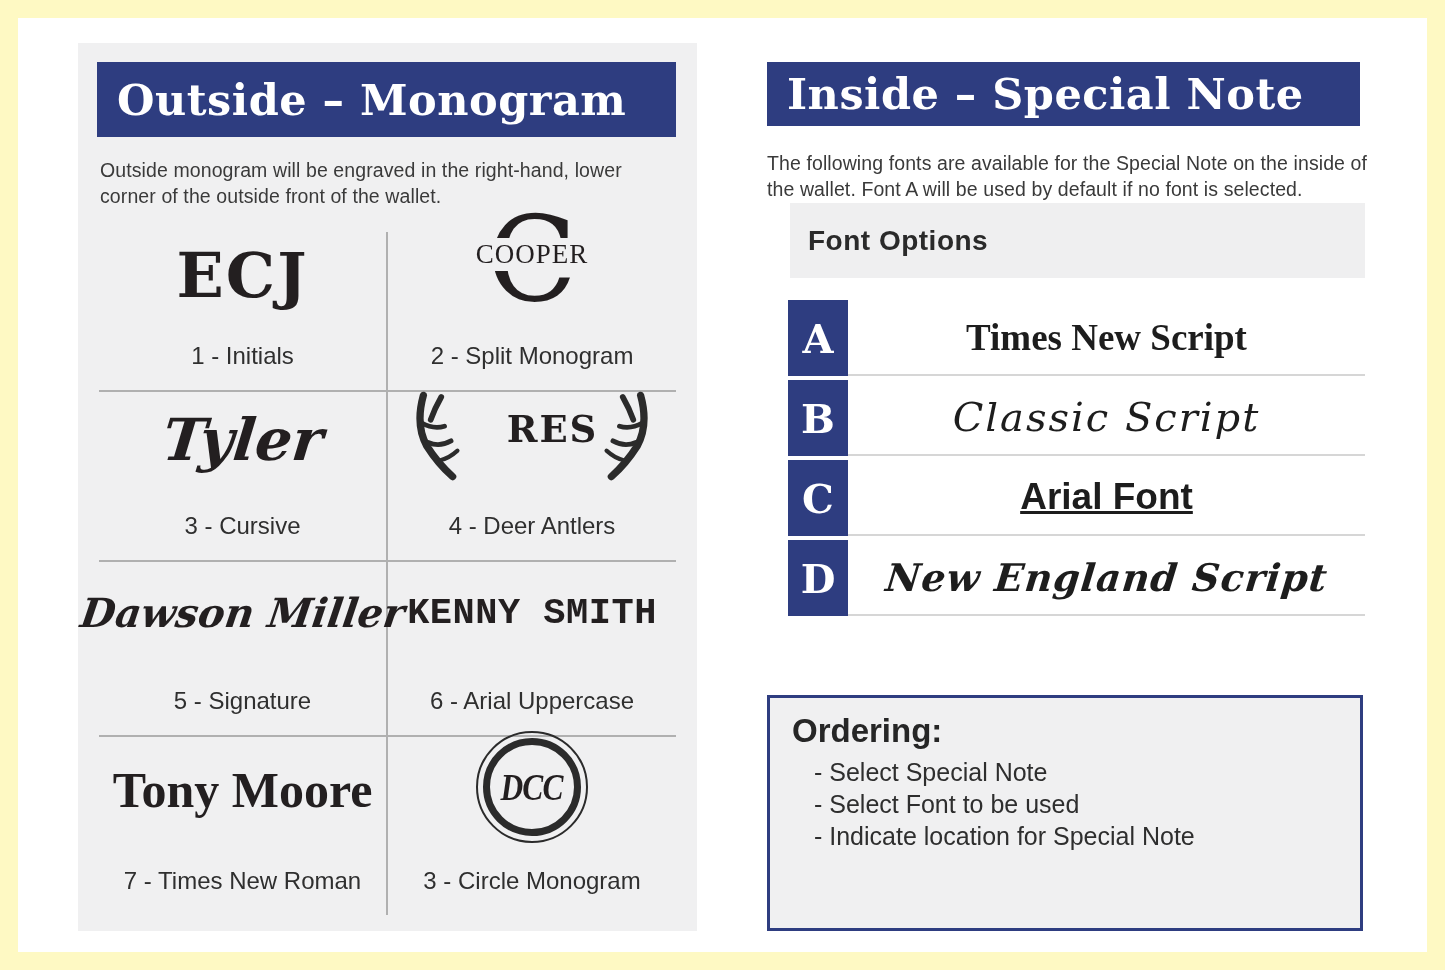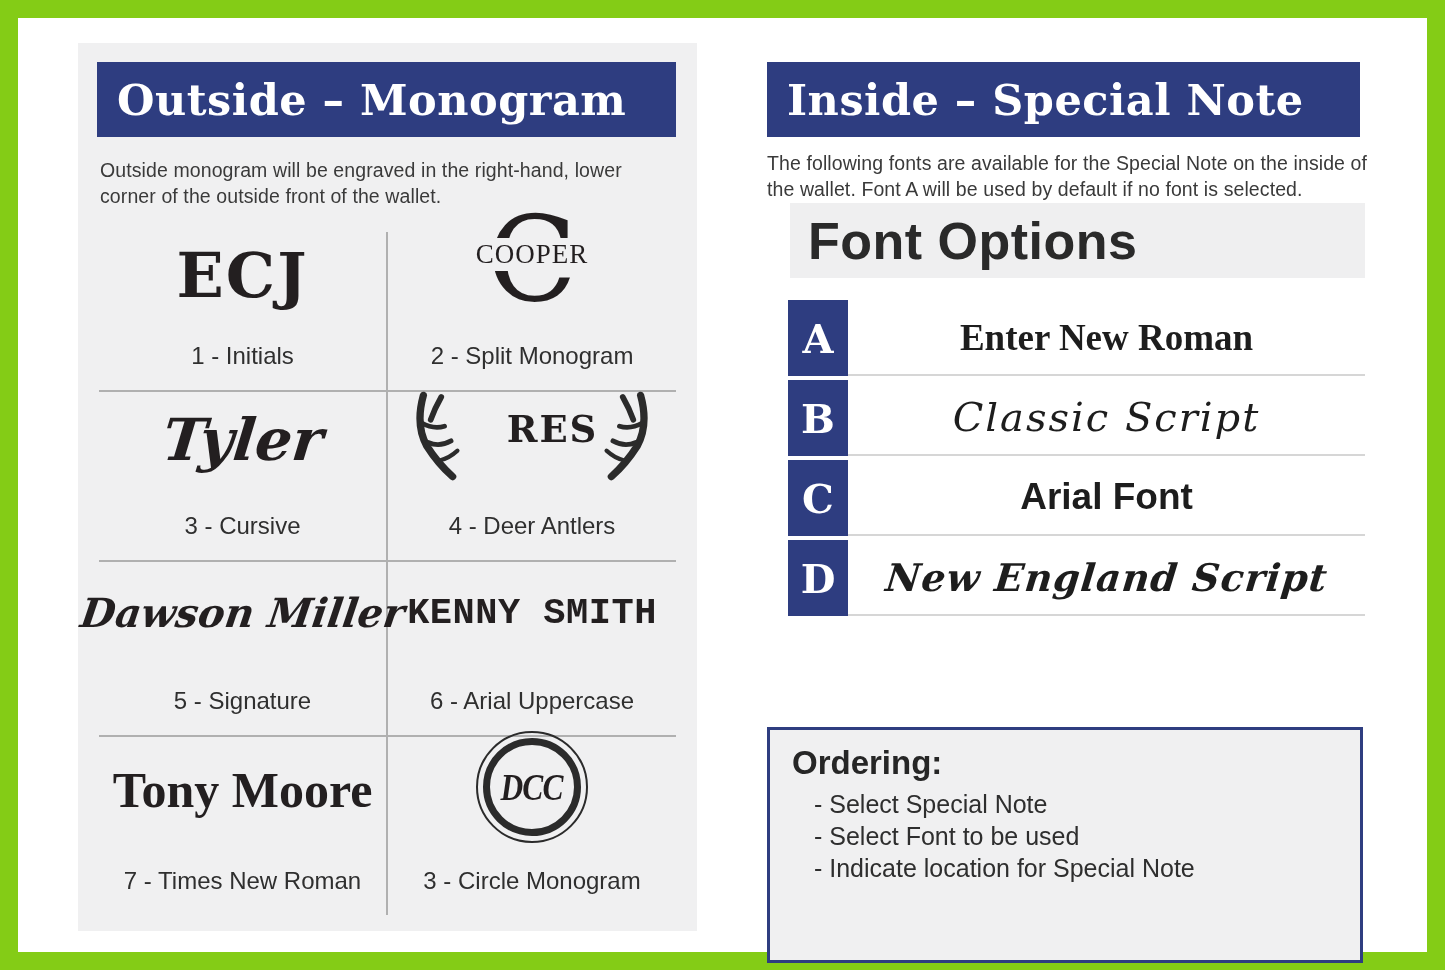--- a/index.html
+++ b/index.html
@@ -3,21 +3,21 @@
 <meta charset="utf-8">
 <style>
   * { margin: 0; padding: 0; box-sizing: border-box; }
   html, body { background: #ffffff; }
   body { font-family: "Liberation Sans", sans-serif; }
 
   .canvas {
     position: relative;
     width: 1445px;
     height: 970px;
-    background: #84cc16;
+    background: #fef9c3;
     overflow: hidden;
   }
   .inner-bg {
     position: absolute;
     inset: 18px;
     background: #ffffff;
   }
 
   
   .panel-header {
@@ -162,32 +162,32 @@
   }
   .ex-circle .mono-text {
     font-family: "Liberation Serif", serif;
     font-weight: bold;
     font-size: 37px;
     letter-spacing: -1px;
     transform: scaleX(0.85);
   }
 
   
-  .right-header { left: 767px; top: 62px; width: 593px; height: 75px; }
+  .right-header { left: 767px; top: 62px; width: 593px; height: 64px; }
   .right-intro  { left: 767px; top: 150px; width: 610px; }
 
   .font-options-bar {
     position: absolute;
     left: 790px; top: 203px;
     width: 575px; height: 75px;
     background: #efeff0;
     display: flex;
     align-items: center;
     padding-left: 18px;
-    font-size: 52px;
+    font-size: 28px;
     font-weight: bold;
     color: #2a2a2a;
     letter-spacing: 0.5px;
   }
   .font-table {
     position: absolute;
     left: 788px; top: 300px;
     width: 577px;
     display: flex;
     flex-direction: column;
@@ -209,31 +209,30 @@
   .font-sample {
     flex: 1;
     display: flex;
     align-items: center;
     justify-content: center;
     border-bottom: 2px solid #d6d6d6;
     color: #1d1d1d;
   }
   .sample-times  { font-family: "Liberation Serif", serif; font-weight: bold; font-size: 37px; }
   .sample-classic{ font-family: "DejaVu Serif", serif; font-style: italic; font-size: 40px; letter-spacing: 2px; }
-  .sample-arial  { font-family: "Liberation Sans", sans-serif; font-weight: bold; font-size: 37px; }
+  .sample-arial  { font-family: "Liberation Sans", sans-serif; font-weight: bold; font-size: 37px; text-decoration: underline; }
   .sample-newengland { font-family: "DejaVu Serif", serif; font-style: italic; font-weight: bold; font-size: 38px; transform: skewX(-6deg); letter-spacing: 1px; }
 
   .ordering-box {
     position: absolute;
     left: 767px; top: 695px;
     width: 596px; height: 236px;
     background: #f0f0f1;
     border: 3px solid #2e3d80;
     padding: 14px 0 0 22px;
-    margin-top: 32px;
   }
   .ordering-title {
     font-size: 33px;
     font-weight: bold;
     color: #262626;
     margin-bottom: 6px;
   }
   .ordering-step {
     font-size: 25px;
     color: #2e2e2e;
@@ -351,21 +350,21 @@
   <p class="intro right-intro">The following fonts are available for the Special Note on the inside of the wallet.  Font A will be used by default if no font is selected.</p>
 
   <div class="font-options-bar">
     <span>Font Options</span>
   </div>
 
   <div class="font-table">
     <div class="font-row">
       <div class="font-key">A</div>
       <div class="font-sample">
-        <span class="sample-times">Enter New Roman</span>
+        <span class="sample-times">Times New Script</span>
       </div>
     </div>
     <div class="font-row">
       <div class="font-key">B</div>
       <div class="font-sample">
         <span class="sample-classic">Classic Script</span>
       </div>
     </div>
     <div class="font-row">
       <div class="font-key">C</div>

